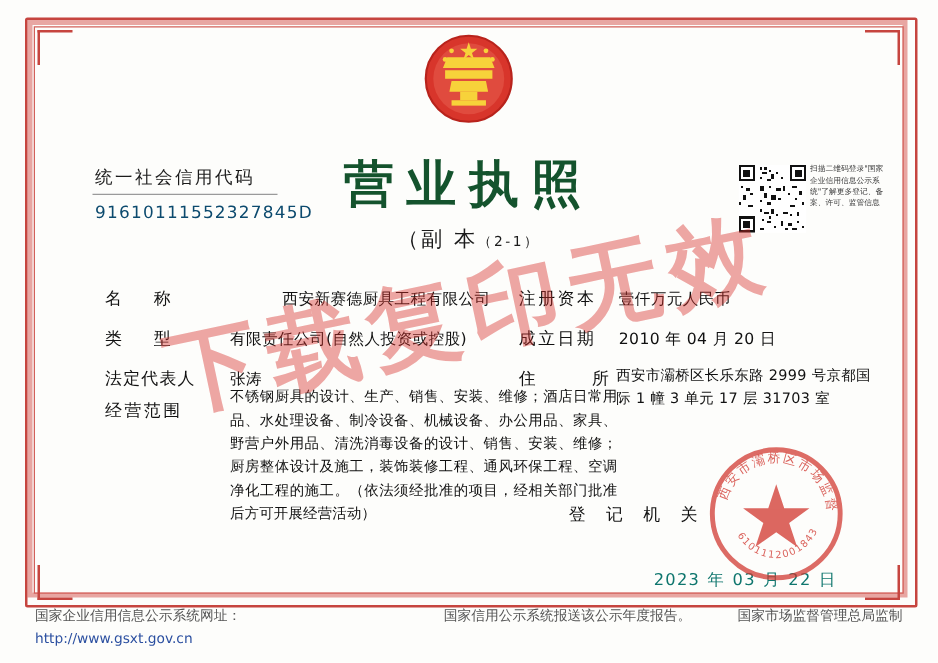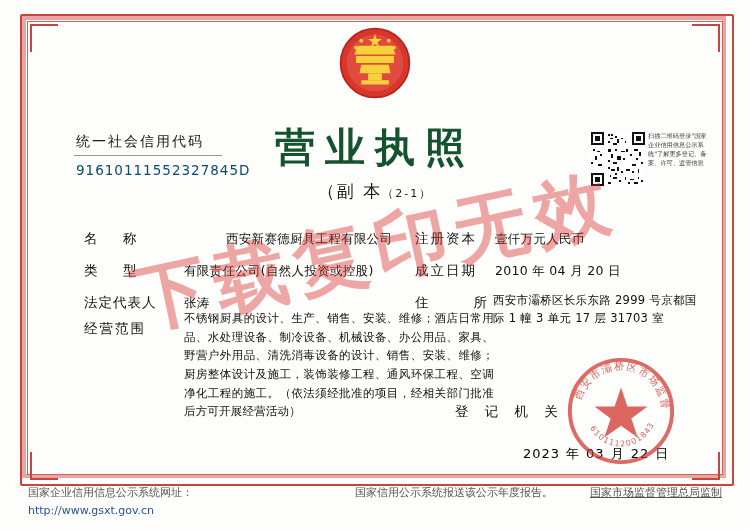--- a/index.html
+++ b/index.html
@@ -87,21 +87,21 @@
   .scope-value{
     position:absolute;left:184px;top:310px;width:310px;
     font-size:11.5px;color:#111;line-height:1.62;letter-spacing:0.2px;text-align:justify;font-family:Liberation Mono, monospace;
   }
 
   
   .reg-auth{
     position:absolute;left:455px;top:403px;font-size:13.5px;color:#111;letter-spacing:6px;
   }
   .date-line{
-    position:absolute;left:520px;top:445px;font-size:13px;color:#000000;letter-spacing:1px;
+    position:absolute;left:520px;top:455px;font-size:13px;color:#0f766e;letter-spacing:1px;
   }
   .date-line span{margin:0 3px;}
   .date-num{font-size:13px;}
 
   
   .seal{
     position:absolute;right:70px;top:352px;width:118px;height:118px;
     opacity:.85;
   }
 
@@ -115,21 +115,21 @@
   }
 
   
   .footer{
     position:absolute;left:0;right:0;bottom:6px;height:40px;
     font-size:11px;color:#555;
   }
   .footer-left{position:absolute;left:28px;top:0;line-height:1.6;}
   .footer-left a{color:#2b4fa0;text-decoration:none;}
   .footer-center{position:absolute;left:355px;top:0;line-height:1.6;}
-  .footer-right{position:absolute;right:28px;top:0;text-align:center;line-height:1.6;text-decoration:underline;}
+  .footer-right{position:absolute;right:28px;top:0;text-align:center;line-height:1.6;}
 </style>
 </head>
 <body>
 
 <div class="cert">
 
   <div class="border-pattern"></div>
   <div class="border-outer"></div>
   <div class="border-inner"></div>
   <div class="corner tl"></div>

